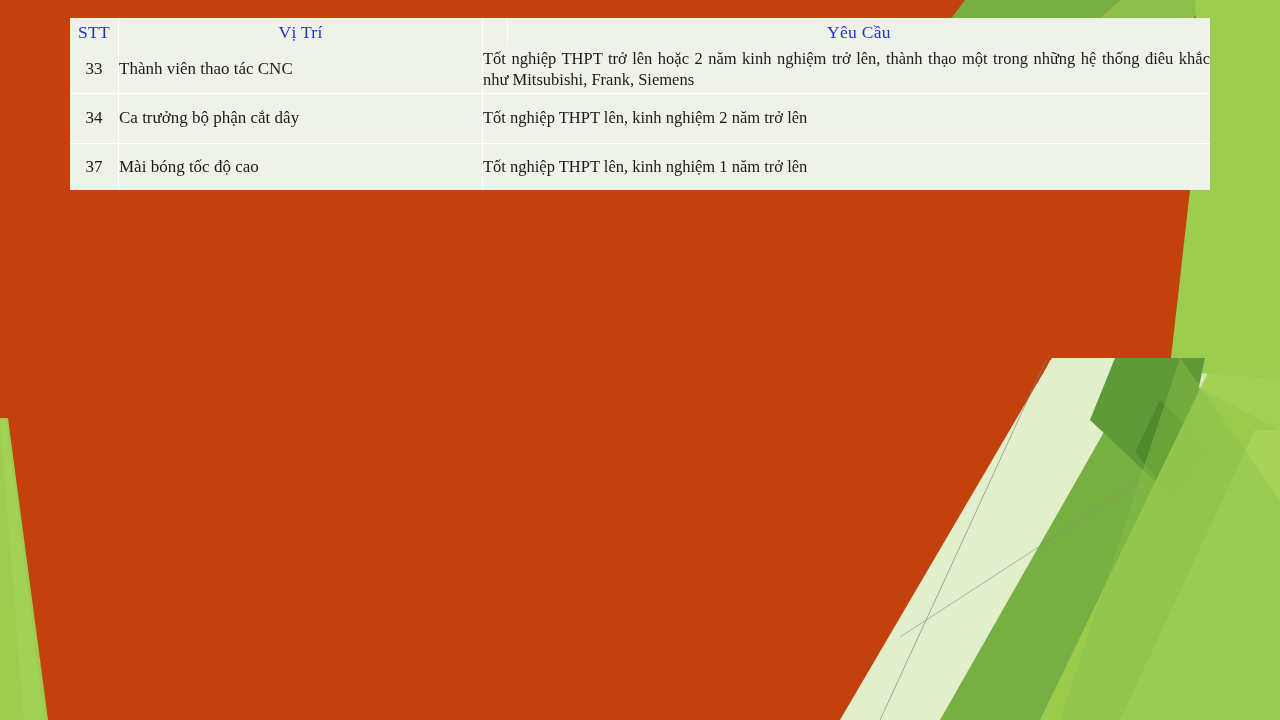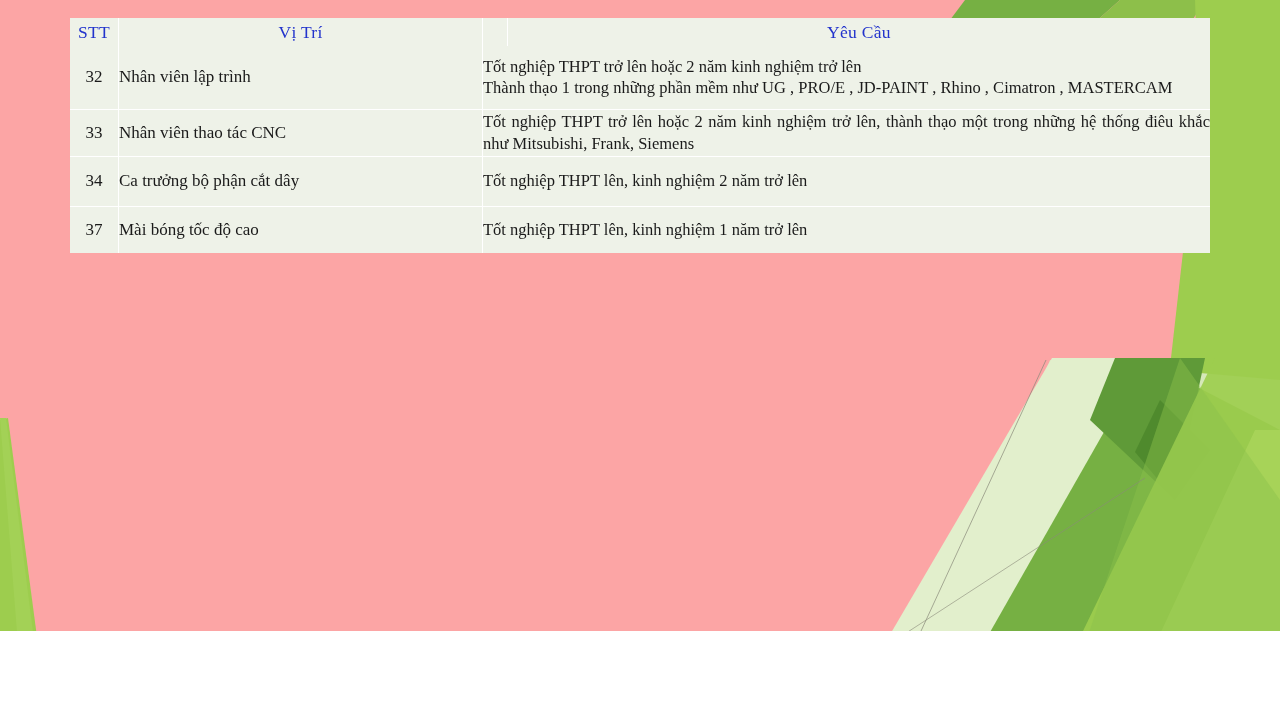--- a/index.html
+++ b/index.html
@@ -7,23 +7,23 @@
     margin: 0;
     padding: 0;
     background: #ffffff;
   }
   body {
     font-family: "Liberation Serif", "DejaVu Serif", serif;
   }
   #slide {
     position: relative;
     width: 1280px;
-    height: 631px;
+    height: 720px;
     overflow: hidden;
-    background: #fca5a5;
+    background: #c2410c;
   }
   #bg-decor {
     position: absolute;
     inset: 0;
     width: 1280px;
     height: 720px;
     pointer-events: none;
   }
 
   
@@ -127,32 +127,24 @@
     <thead>
       <tr class="hdr-row">
         <th class="hdr-cell hdr-stt">STT</th>
         <th class="hdr-cell hdr-vitri">Vị Trí</th>
         <th class="hdr-cell hdr-gap"></th>
         <th class="hdr-cell hdr-yeucau">Yêu Cầu</th>
       </tr>
     </thead>
     <tbody>
 
-      <tr class="r-tall">
-        <td class="c-stt">32</td>
-        <td class="c-pos">Nhân viên lập trình</td>
-        <td class="c-req tall" colspan="2">
-          <span class="req-line">Tốt nghiệp  THPT  trở lên hoặc 2 năm kinh nghiệm  trở lên</span>
-          <span class="req-line">Thành thạo 1 trong những phần mềm như UG ,   PRO/E  ,  JD-PAINT ,    Rhino  ,  Cimatron ,   MASTERCAM</span>
-        </td>
-      </tr>
 
       <tr class="r-mid">
         <td class="c-stt">33</td>
-        <td class="c-pos">Nhân viên thao tác CNC</td>
+        <td class="c-pos">Thành viên thao tác CNC</td>
         <td class="c-req tall" colspan="2">
           <span class="req-line">Tốt nghiệp  THPT  trở lên hoặc 2 năm kinh nghiệm  trở lên, thành thạo một trong những hệ thống điêu khắc như Mitsubishi,  Frank, Siemens</span>
         </td>
       </tr>
 
       <tr class="r-norm">
         <td class="c-stt">34</td>
         <td class="c-pos">Ca trưởng bộ phận cắt dây</td>
         <td class="c-req" colspan="2">
           <span class="req-line">Tốt nghiệp  THPT lên, kinh nghiệm  2 năm trở lên</span>

